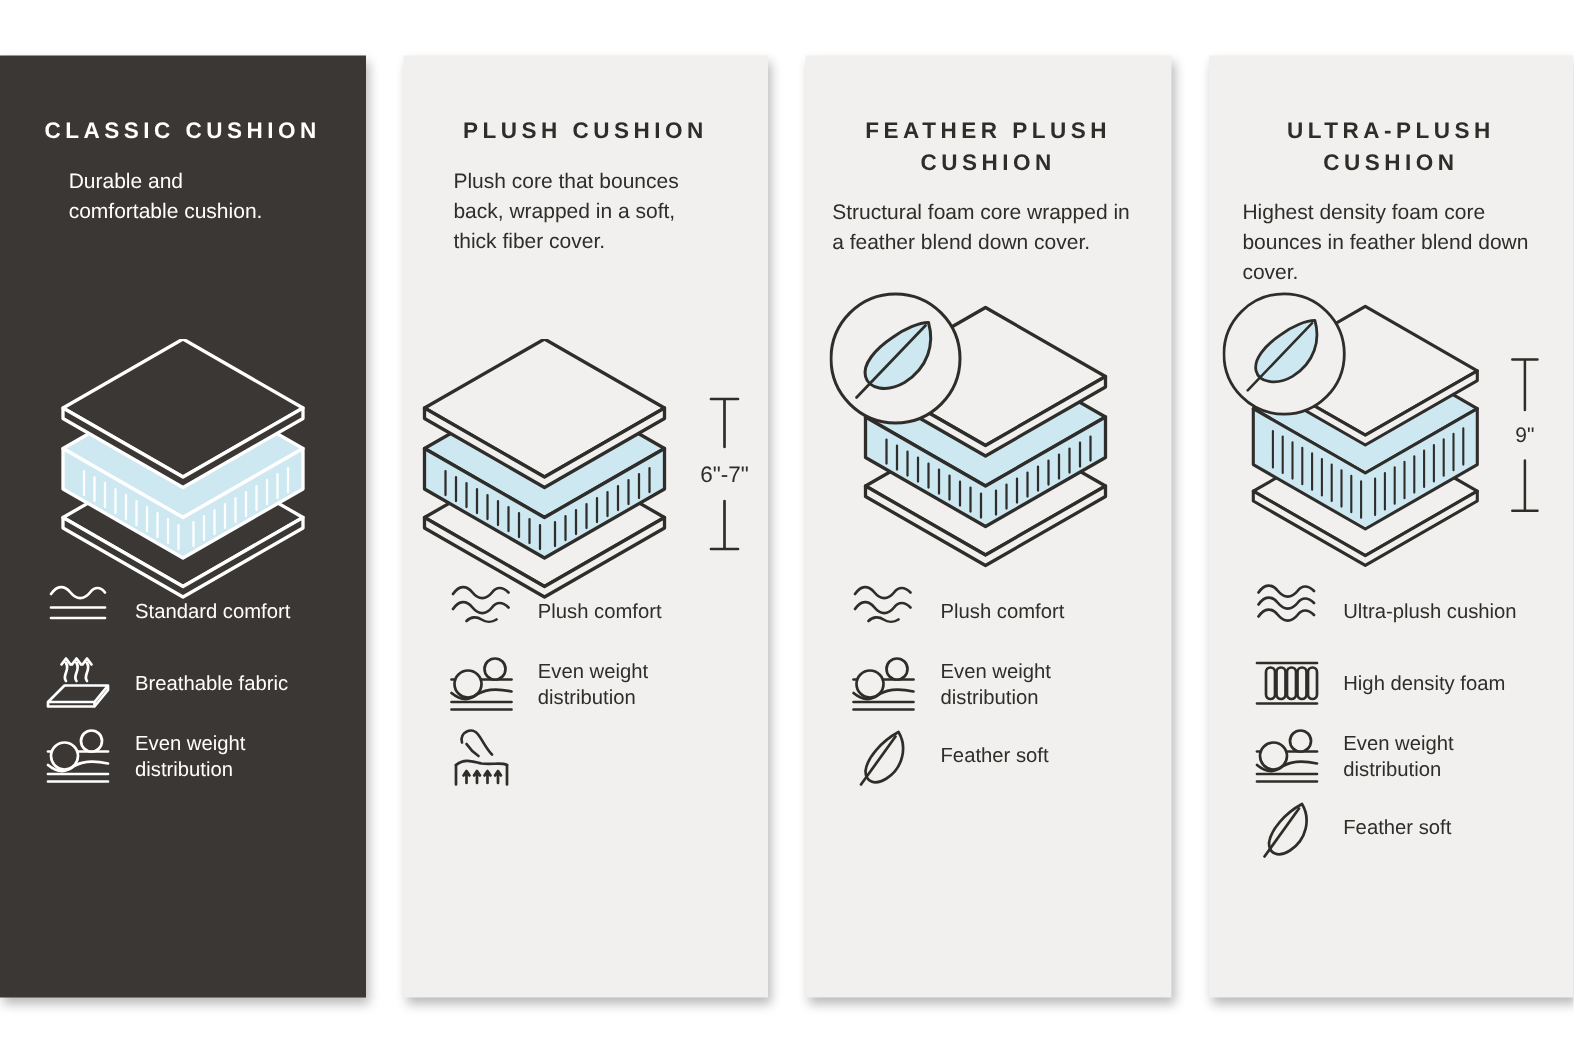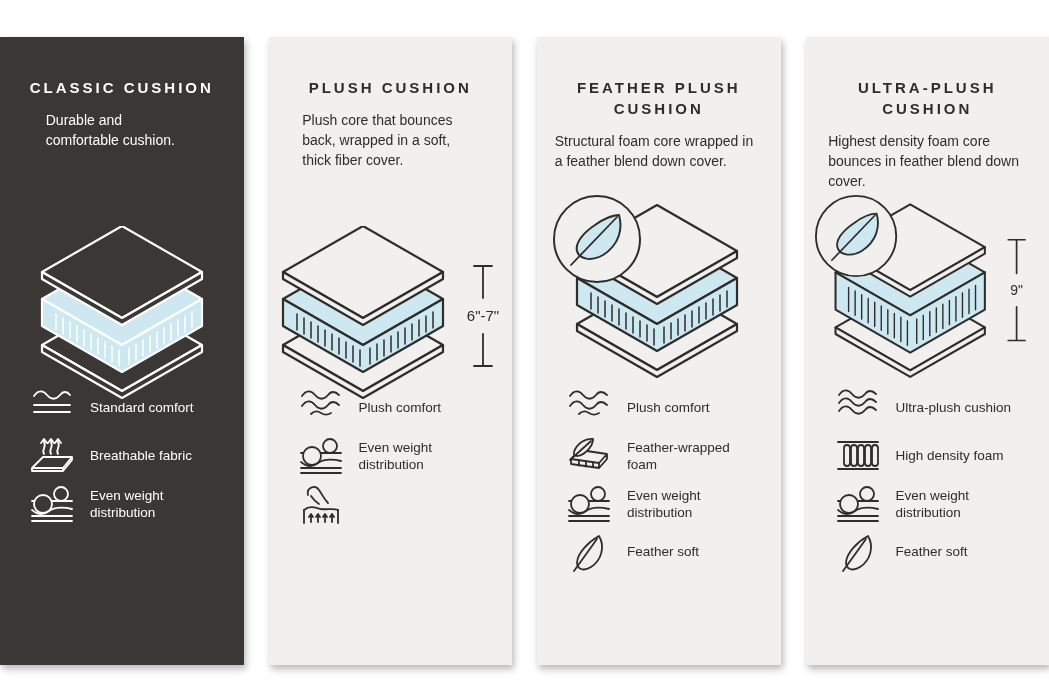--- a/index.html
+++ b/index.html
@@ -223,28 +223,20 @@
         <span class="ficon">
             <svg viewBox="0 0 44 42" width="44" height="42">
               <use href="#i-wave2"></use>
             </svg>
           </span>
         <span class="flabel">Plush comfort</span>
       </li>
       <li class="feat">
         <span class="ficon">
             <svg viewBox="0 0 44 42" width="44" height="42">
-              <use href="#i-foamfeather"></use>
-            </svg>
-          </span>
-        <span class="flabel">Feather-wrapped foam</span>
-      </li>
-      <li class="feat">
-        <span class="ficon">
-            <svg viewBox="0 0 44 42" width="44" height="42">
               <use href="#i-weight"></use>
             </svg>
           </span>
         <span class="flabel">Even weight distribution</span>
       </li>
       <li class="feat">
         <span class="ficon">
             <svg viewBox="0 0 44 42" width="44" height="42">
               <use href="#i-feather"></use>
             </svg>

